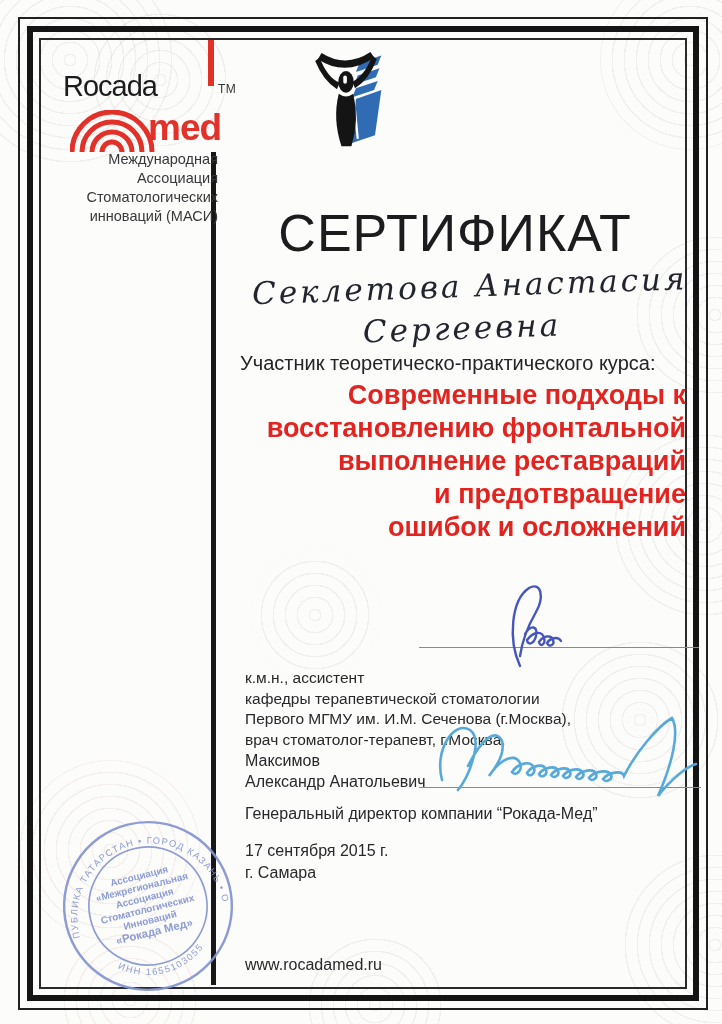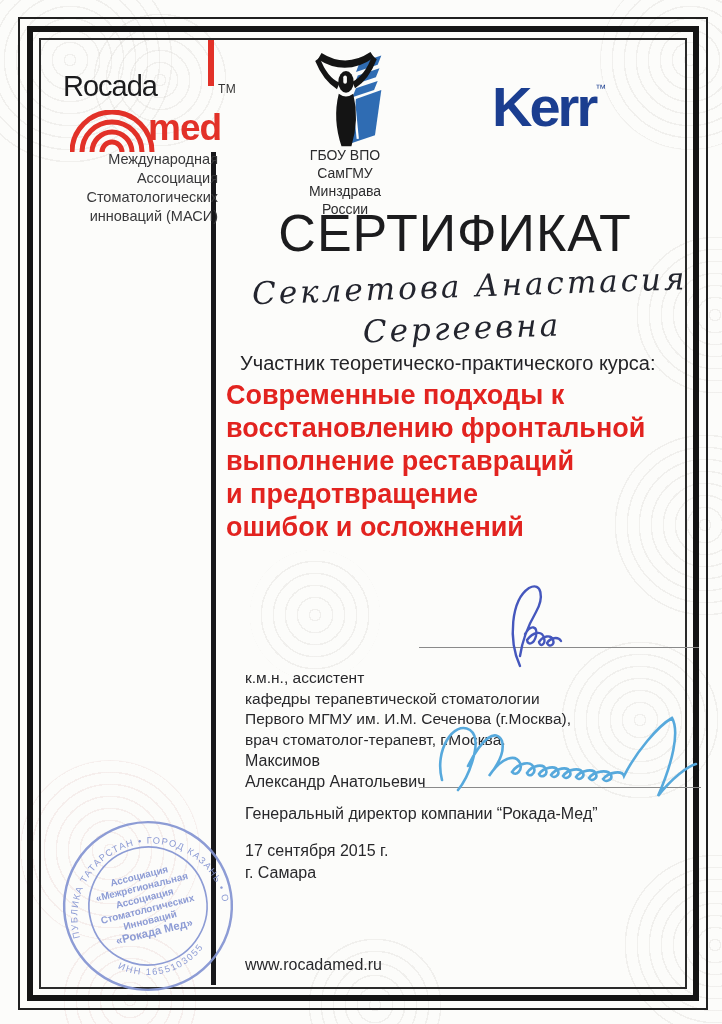--- a/index.html
+++ b/index.html
@@ -62,21 +62,21 @@
     text-align:center;font-size:52px;font-weight:400;letter-spacing:1px;color:#1c1c1e;}
   
   .hand{position:absolute;z-index:3;font-family:"DejaVu Serif",serif;font-style:italic;
     color:#23252e;font-size:31px;letter-spacing:3px;white-space:nowrap;}
   .hand1{left:252px;top:268px;width:420px;text-align:center;transform:rotate(-2deg);}
   .hand2{left:252px;top:310px;width:420px;text-align:center;transform:rotate(-2deg);}
   
   .participant{position:absolute;left:240px;top:352px;width:430px;z-index:3;
     font-size:20px;color:#242427;}
   .course{position:absolute;left:226px;top:379px;width:460px;z-index:3;
-    text-align:left;font-size:27px;font-weight:bold;line-height:33px;color:var(--red);}
+    text-align:right;font-size:27px;font-weight:bold;line-height:33px;color:var(--red);}
   
   .txt{position:absolute;z-index:3;font-size:16px;line-height:21px;color:#28282b;}
   .name-babina{left:245px;top:612px;}
   .creds{left:245px;top:668px;font-size:15.5px;line-height:20.5px;}
   .name-maximov{left:245px;top:750px;}
   .director{left:245px;top:803px;}
   .date-block{left:245px;top:840px;line-height:22px;}
   .website{left:245px;top:954px;}
   .sig-line{position:absolute;height:0;border-bottom:1.6px solid #8a8a8a;z-index:3;}
   .sig-line1{left:419px;top:647px;width:280px;}
@@ -136,30 +136,21 @@
     <path d="M56,40 l24,-8 -4,10 -24,8 z" fill="#2f6cb3"></path>
     <path d="M56,52 L84,42 L77,92 L50,101 Z" fill="#2f6cb3"></path>
     <path d="M54,56 L58,96" stroke="#fff" stroke-width="2.5" fill="none"></path>
     <path d="M14,8 Q45,28 76,6 L72,0 Q45,18 18,1 Z" fill="#141414"></path>
     <path d="M16,6 Q24,28 38,34 L35,41 Q20,32 11,10 Z" fill="#141414"></path>
     <path d="M74,4 Q66,26 52,33 L55,40 Q70,31 79,8 Z" fill="#141414"></path>
     <ellipse cx="45" cy="33" rx="8.5" ry="12" fill="#141414"></ellipse>
     <rect x="42" y="26" width="4" height="9" rx="2" fill="#fcfcfa"></rect>
     <path d="M37,46 Q45,52 53,46 Q60,74 51,104 L40,104 Q30,74 37,46 Z" fill="#141414"></path>
   </svg>
-  <div class="univ">
-    <div>ГБОУ ВПО</div>
-    <div>СамГМУ</div>
-    <div>Минздрава</div>
-    <div>России</div>
-  </div>
-
-  <div class="kerr">
-    <span class="kerr-label">Kerr</span><sup class="kerr-tm">™</sup>
-  </div>
+
 
   <div class="title">СЕРТИФИКАТ</div>
 
   <div class="hand hand1">Секлетова Анастасия</div>
   <div class="hand hand2">Сергеевна</div>
 
   <div class="participant">Участник теоретическо-практического курса:</div>
   <div class="course">
     <div>Современные подходы к</div>
     <div>восстановлению фронтальной</div>

